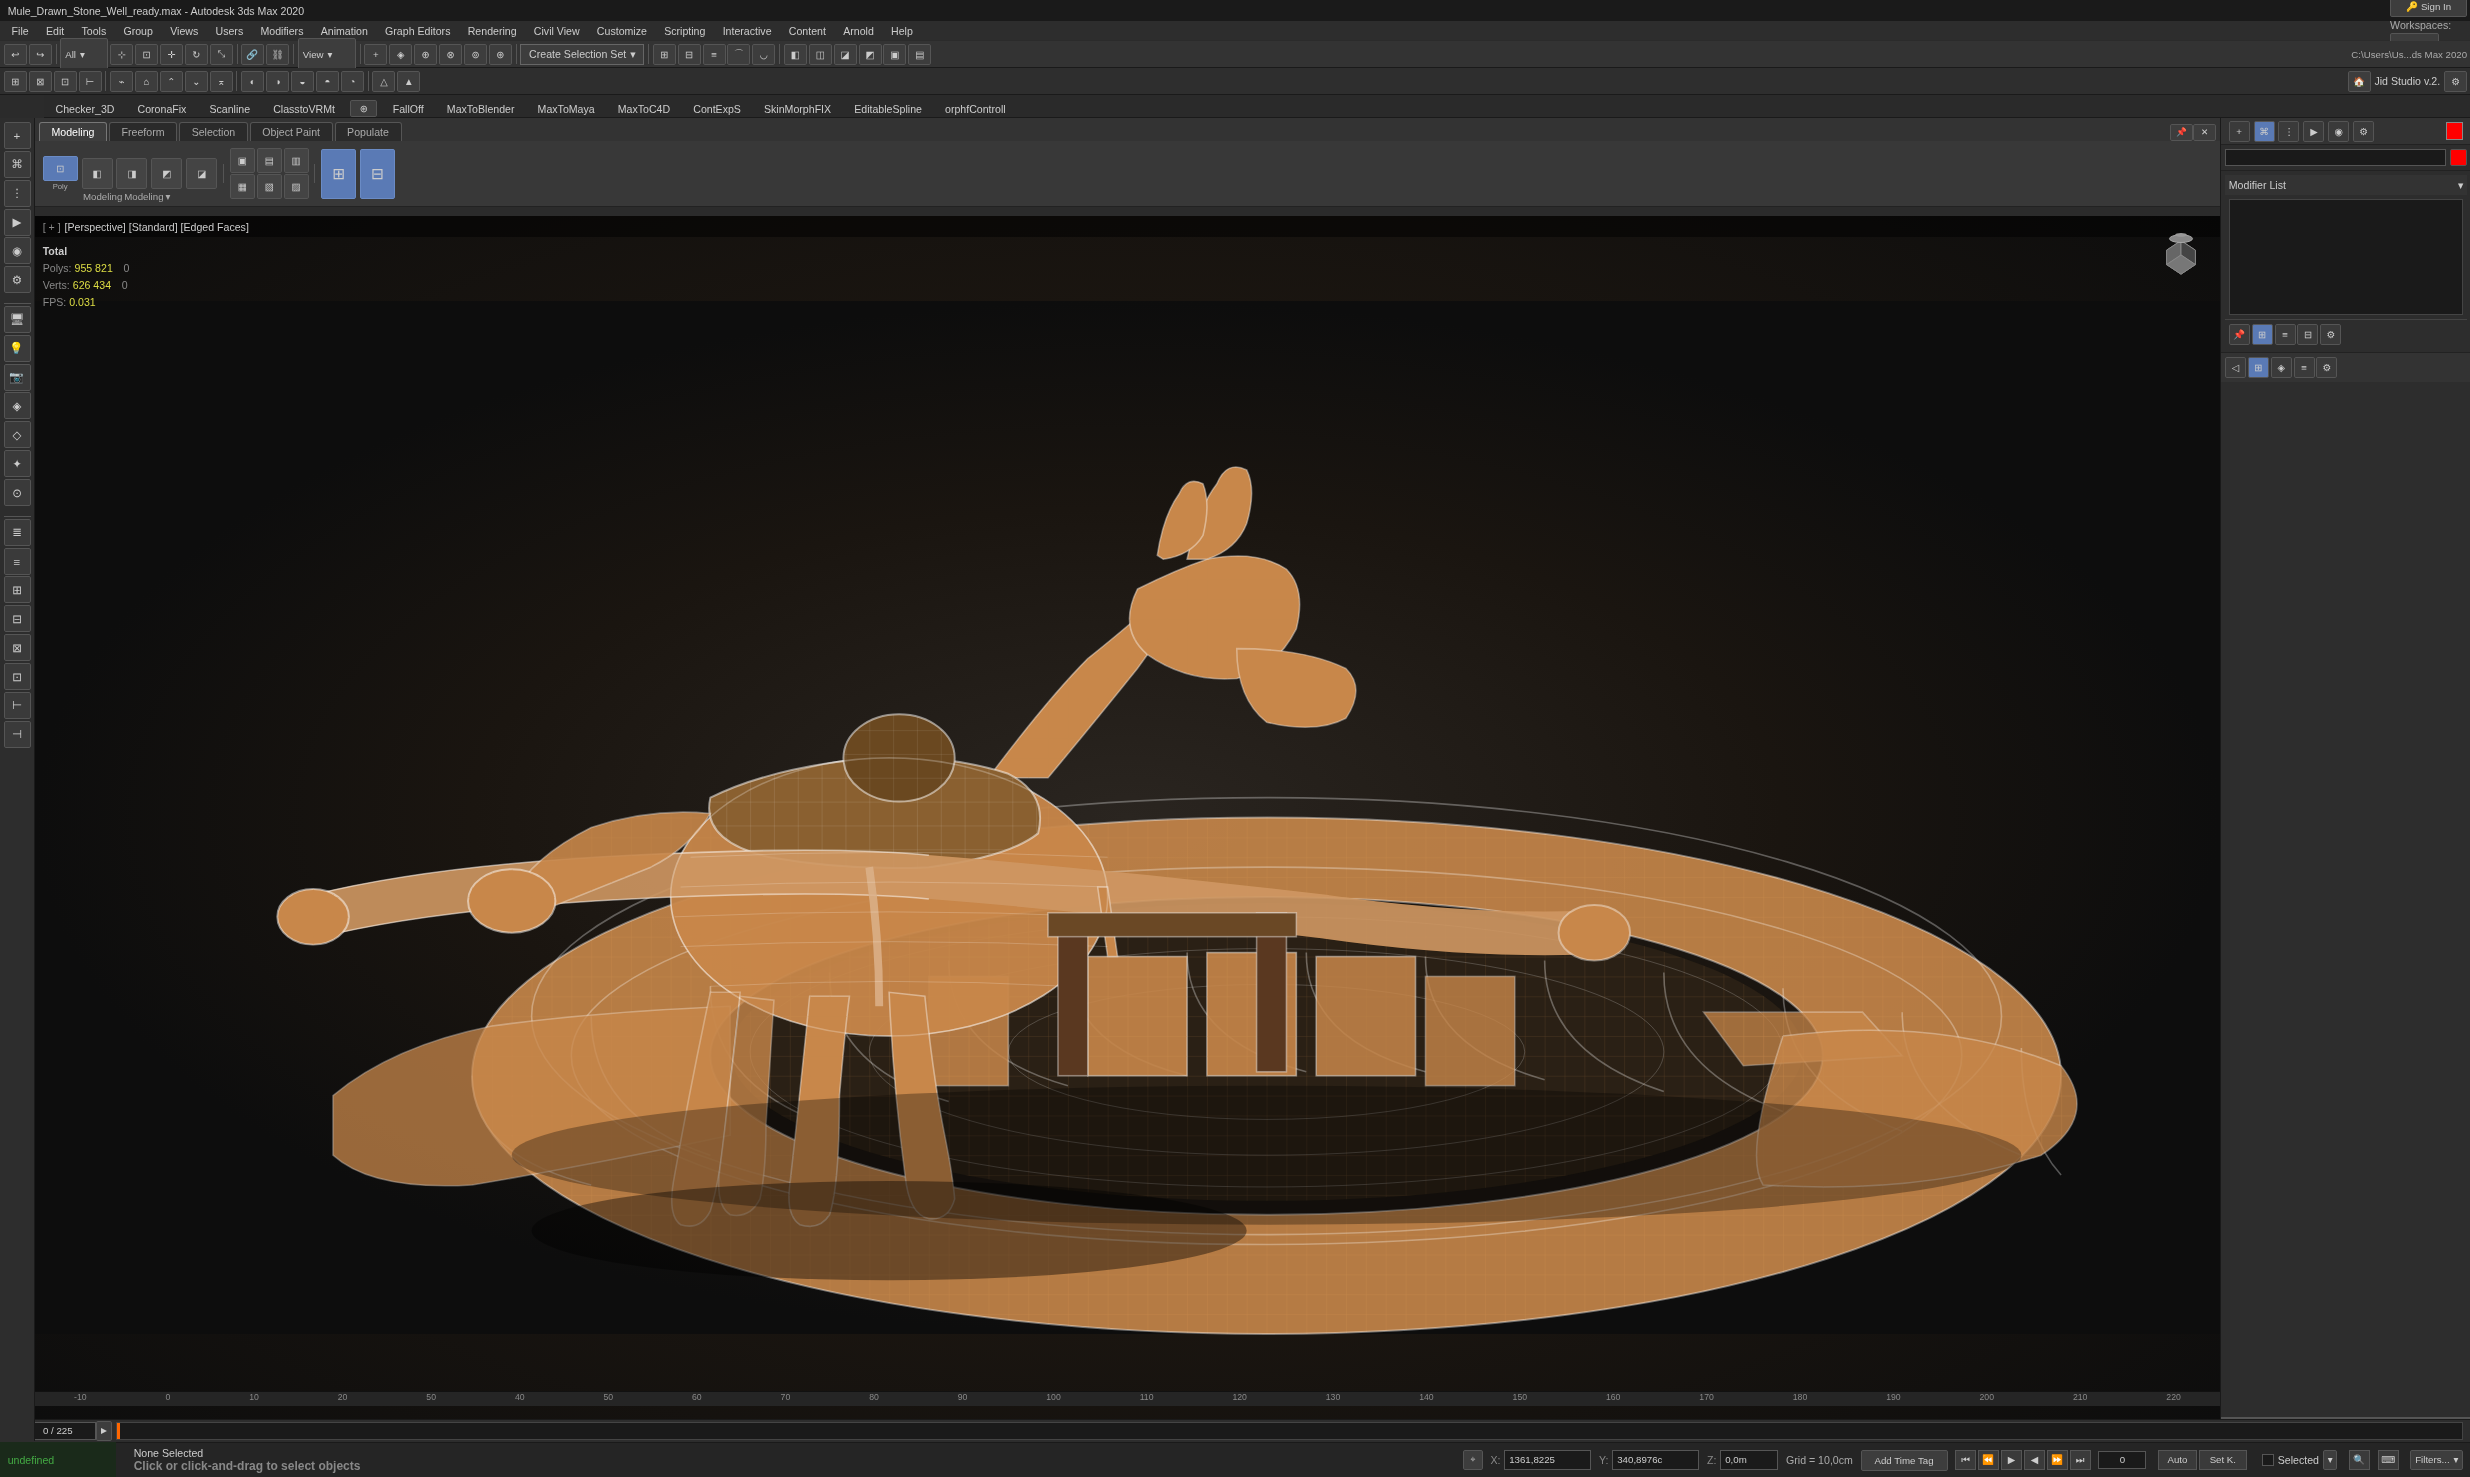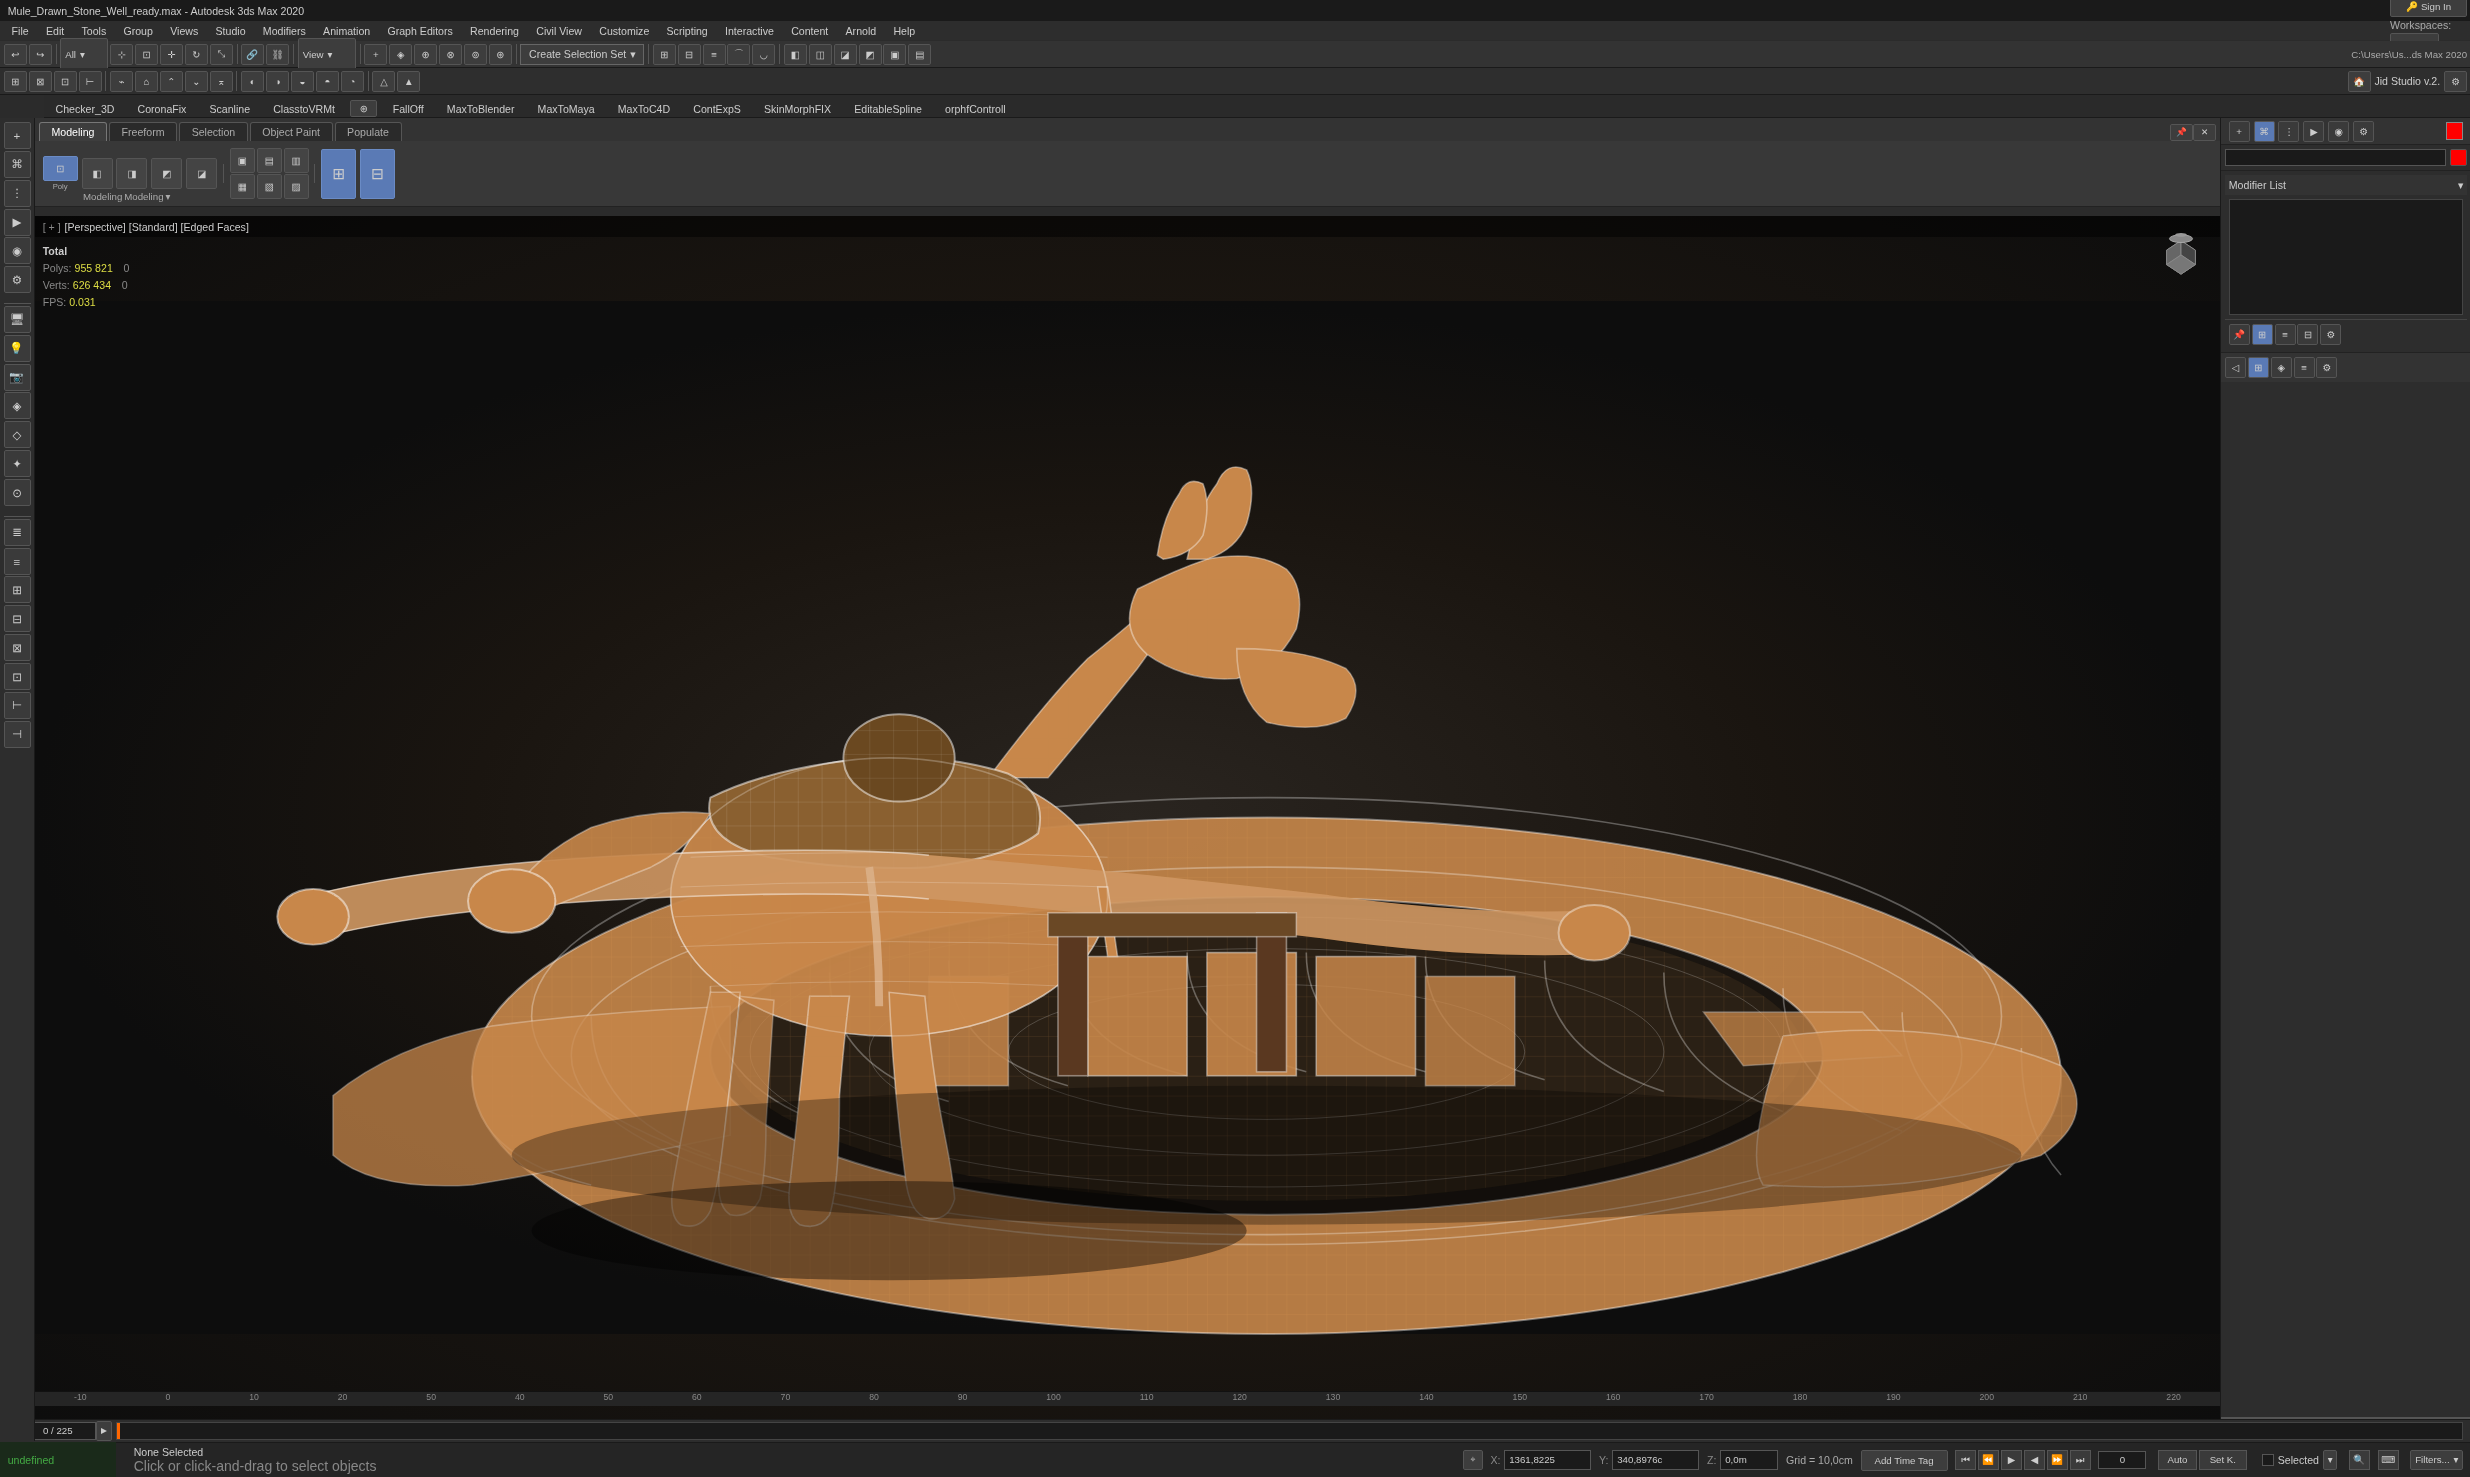--- a/index.html
+++ b/index.html
@@ -544,21 +544,21 @@
     <button class="win-btn close">✕</button>
   </div>
 </div>
 
 <div id="menu-bar">
   <span class="menu-item">File</span>
   <span class="menu-item">Edit</span>
   <span class="menu-item">Tools</span>
   <span class="menu-item">Group</span>
   <span class="menu-item">Views</span>
-  <span class="menu-item">Studio</span>
+  <span class="menu-item">Users</span>
   <span class="menu-item">Modifiers</span>
   <span class="menu-item">Animation</span>
   <span class="menu-item">Graph Editors</span>
   <span class="menu-item">Rendering</span>
   <span class="menu-item">Civil View</span>
   <span class="menu-item">Customize</span>
   <span class="menu-item">Scripting</span>
   <span class="menu-item">Interactive</span>
   <span class="menu-item">Content</span>
   <span class="menu-item">Arnold</span>
@@ -1029,21 +1029,21 @@
 
   <div id="undefined-label">
     <span style="color:#44aa44;">undefined</span>
   </div>
 
   <div style="margin-left:126px; display:flex; flex-direction:column; justify-content:center;">
     <div>
       <span class="status-text">None Selected</span>
     </div>
     <div>
-      <span class="status-text" style="color:#888; font-size:14px;">Click or click-and-drag to select objects</span>
+      <span class="status-text" style="color:#888; font-size:12px;font-weight:bold;">Click or click-and-drag to select objects</span>
     </div>
   </div>
 
   <div style="margin-left:auto; display:flex; align-items:center; gap:7.7px;">
     <button class="toolbar-btn" style="width:19.3px; height:19.3px; font-size:8.7px;">⌖</button>
     <div class="status-coord">
       <span class="coord-label">X:</span>
       <input type="text" class="status-input" style="width: 87px;" value="1361,8225">
     </div>
     <div class="status-coord">

